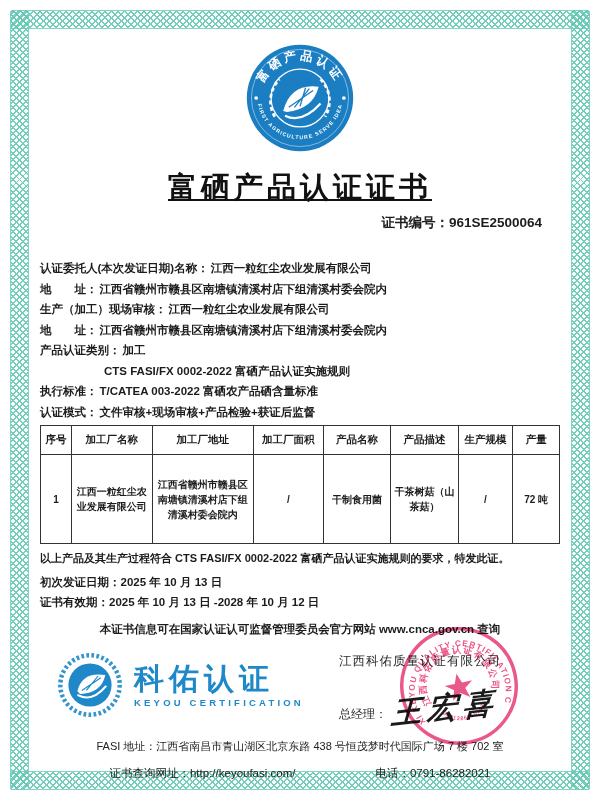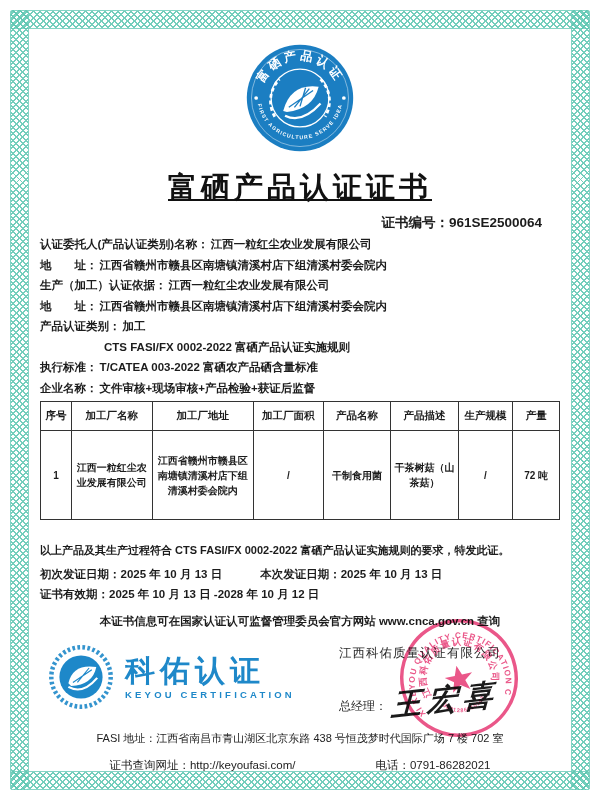--- a/index.html
+++ b/index.html
@@ -22,41 +22,41 @@
       repeating-linear-gradient(-45deg,#5cc6b1 0 1.4px,transparent 1.4px 4.6px);
     border-left:1.5px solid #6fcdbb;border-right:1.5px solid #6fcdbb;border-radius:3px;}
   .frame-top{top:10px;} .frame-bottom{bottom:10px;}
   .frame-left{left:10px;} .frame-right{right:10px;}
 
   .content{position:absolute;inset:30px 40px;}
 
   .badge-wrap{text-align:center;margin-top:12px;}
   .cert-title{text-align:center;font-size:29px;font-weight:bold;letter-spacing:4px;
     margin:10px 0 6px 0;color:#111;text-decoration:underline;}
-  .cert-no-line{text-align:right;padding-right:18px;font-size:13.5px;font-weight:bold;margin-bottom:2px;}
+  .cert-no-line{text-align:right;padding-right:18px;font-size:13.5px;font-weight:bold;margin-bottom:26px;}
 
   .fields{font-size:11.5px;font-weight:bold;line-height:20.5px;}
   .field-line{white-space:nowrap;}
   .field-line .flabel{margin-right:2px;}
   .field-line.indent{padding-left:64px;}
 
   table.scope{border-collapse:collapse;width:100%;margin-top:3px;font-size:10px;font-weight:bold;padding-left:8px;}
   table.scope th,table.scope td{border:1px solid #333;text-align:center;vertical-align:middle;
     padding:2px 2px;font-weight:bold;}
   table.scope th{height:24px;font-size:10.5px;}
   table.scope td{height:84px;line-height:15px;}
 
-  .statement{font-size:11px;font-weight:bold;margin:23px 0 6px 0;}
+  .statement{font-size:11px;font-weight:bold;margin:7px 0 6px 0;}
   .dates-row{display:flex;font-size:11.5px;font-weight:bold;line-height:20px;}
   .dates-row .date-item:first-child{margin-right:38px;}
   .validity-line{font-size:11.5px;font-weight:bold;line-height:20px;}
   .query-note{text-align:center;font-size:11.5px;font-weight:bold;margin:10px 0 8px 0;}
 
   .issuer-row{position:relative;height:86px;margin-top:2px;}
-  .keyou-logo{position:absolute;left:5px;top:4px;display:flex;align-items:center;}
+  .keyou-logo{position:absolute;left:14px;top:4px;display:flex;align-items:center;}
   .keyou-text{margin-left:8px;}
   .keyou-cn{font-size:30px;font-weight:bold;color:#1e88c9;letter-spacing:5px;line-height:32px;}
   .keyou-en{font-size:9.5px;font-weight:bold;color:#1e88c9;letter-spacing:3.2px;margin-top:2px;}
   .signing{position:absolute;right:6px;top:8px;width:215px;text-align:left;}
   .issuer-company{font-size:12.5px;color:#2a2a2a;letter-spacing:1px;}
   .signer-line{font-size:12px;margin-top:18px;color:#2a2a2a;}
   .signature{display:inline-block;font-family:"DejaVu Serif","Liberation Serif",serif;
     font-style:italic;font-weight:bold;font-size:30px;transform:rotate(-6deg) skewX(-8deg);
     letter-spacing:6px;color:#1b1b1b;margin-left:4px;}
   .seal{position:absolute;right:38px;top:-22px;transform:rotate(-12deg);
@@ -99,28 +99,28 @@
         <path d="M48,70 L74,52 M54,70 L70,50 M60,69 L66,49" stroke="#1b7ec2" stroke-width="1.4" fill="none"></path>
         <path d="M44,79 Q62,88 82,66" stroke="#ffffff" stroke-width="2.4" fill="none"></path>
       </svg>
     </div>
 
     <div class="cert-title">富硒产品认证证书</div>
 
     <div class="cert-no-line"><span>证书编号：</span><span>961SE2500064</span></div>
 
     <div class="fields">
-      <div class="field-line"><span class="flabel">认证委托人(产品认证类别)名称：</span><span>江西一粒红尘农业发展有限公司</span></div>
+      <div class="field-line"><span class="flabel">认证委托人(本次发证日期)名称：</span><span>江西一粒红尘农业发展有限公司</span></div>
       <div class="field-line"><span class="flabel">地　　址：</span><span>江西省赣州市赣县区南塘镇清溪村店下组清溪村委会院内</span></div>
-      <div class="field-line"><span class="flabel">生产（加工）认证依据：</span><span>江西一粒红尘农业发展有限公司</span></div>
+      <div class="field-line"><span class="flabel">生产（加工）现场审核：</span><span>江西一粒红尘农业发展有限公司</span></div>
       <div class="field-line"><span class="flabel">地　　址：</span><span>江西省赣州市赣县区南塘镇清溪村店下组清溪村委会院内</span></div>
       <div class="field-line"><span class="flabel">产品认证类别：</span><span>加工</span></div>
       <div class="field-line indent"><span>CTS FASI/FX 0002-2022 富硒产品认证实施规则</span></div>
       <div class="field-line"><span class="flabel">执行标准：</span><span>T/CATEA 003-2022 富硒农产品硒含量标准</span></div>
-      <div class="field-line"><span class="flabel">企业名称：</span><span>文件审核+现场审核+产品检验+获证后监督</span></div>
+      <div class="field-line"><span class="flabel">认证模式：</span><span>文件审核+现场审核+产品检验+获证后监督</span></div>
     </div>
 
     <table class="scope">
       <colgroup>
         <col style="width:6%">
           <col style="width:15.5%">
           <col style="width:19.5%">
           <col style="width:13.5%">
         <col style="width:13%">
           <col style="width:13%">
@@ -150,21 +150,20 @@
           <td>/</td>
           <td>72 吨</td>
         </tr>
       </tbody>
     </table>
 
     <p class="statement">以上产品及其生产过程符合 CTS FASI/FX 0002-2022 富硒产品认证实施规则的要求，特发此证。</p>
 
     <div class="dates-row">
       <span class="date-item"><span>初次发证日期：</span><span>2025 年 10 月 13 日</span></span>
-      <span class="date-item"><span>本次发证日期：</span><span>2025 年 10 月 13 日</span></span>
     </div>
     <div class="validity-line"><span>证书有效期：</span><span>2025 年 10 月 13 日 -2028 年 10 月 12 日</span></div>
 
     <p class="query-note">本证书信息可在国家认证认可监督管理委员会官方网站 www.cnca.gov.cn 查询</p>
 
     <div class="issuer-row">
       <div class="keyou-logo">
         <svg width="72" height="72" viewBox="0 0 80 80">
           <circle cx="40" cy="40" r="33" fill="none" stroke="#1e88c9" stroke-width="5" stroke-dasharray="3 2.6" opacity="0.9"></circle>
           <circle cx="40" cy="40" r="24" fill="#1e88c9"></circle>

